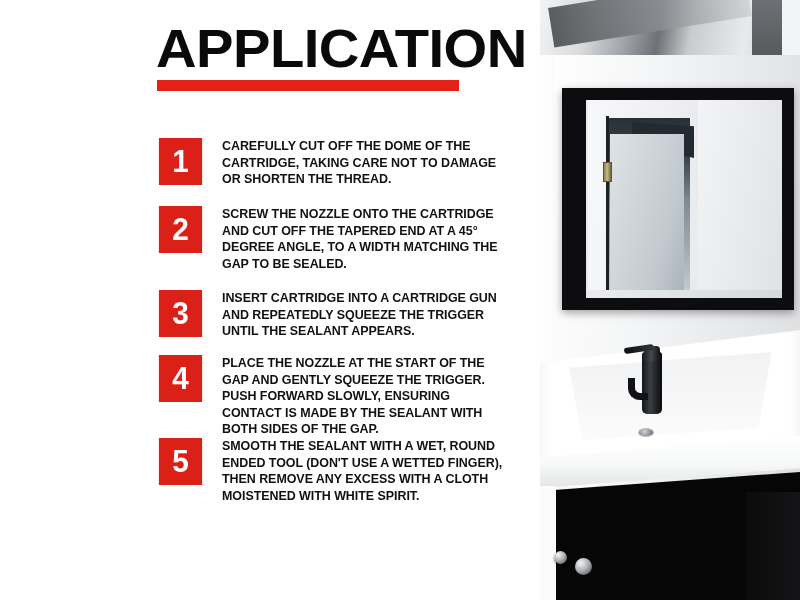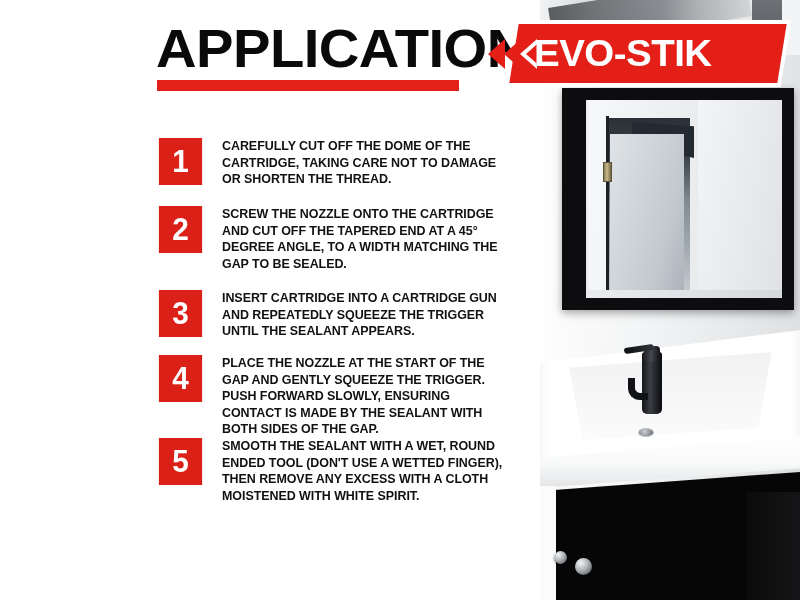--- a/index.html
+++ b/index.html
@@ -304,28 +304,20 @@
     <div class="vanity"></div>
     <div class="vanity-right"></div>
     <div class="vanity-left-white"></div>
     <div class="knob k1"></div>
     <div class="knob k2"></div>
   </div>
 
   <div class="title">APPLICATION</div>
   <div class="title-rule"></div>
 
-  <div class="logo">
-    <span class="chev c1"></span>
-    <span class="chev c2"></span>
-    <span class="chev c3"></span>
-    <span class="chev c4"></span>
-    <div class="logo-plate"></div>
-    <div class="logo-text">EVO-STIK</div>
-  </div>
 
   <div class="steps">
 
     <div class="step s1">
       <div class="step-num">1</div>
       <div class="step-text">CAREFULLY CUT OFF THE DOME OF THE CARTRIDGE, TAKING CARE NOT TO DAMAGE OR SHORTEN THE THREAD.</div>
     </div>
 
     <div class="step s2">
       <div class="step-num">2</div>

